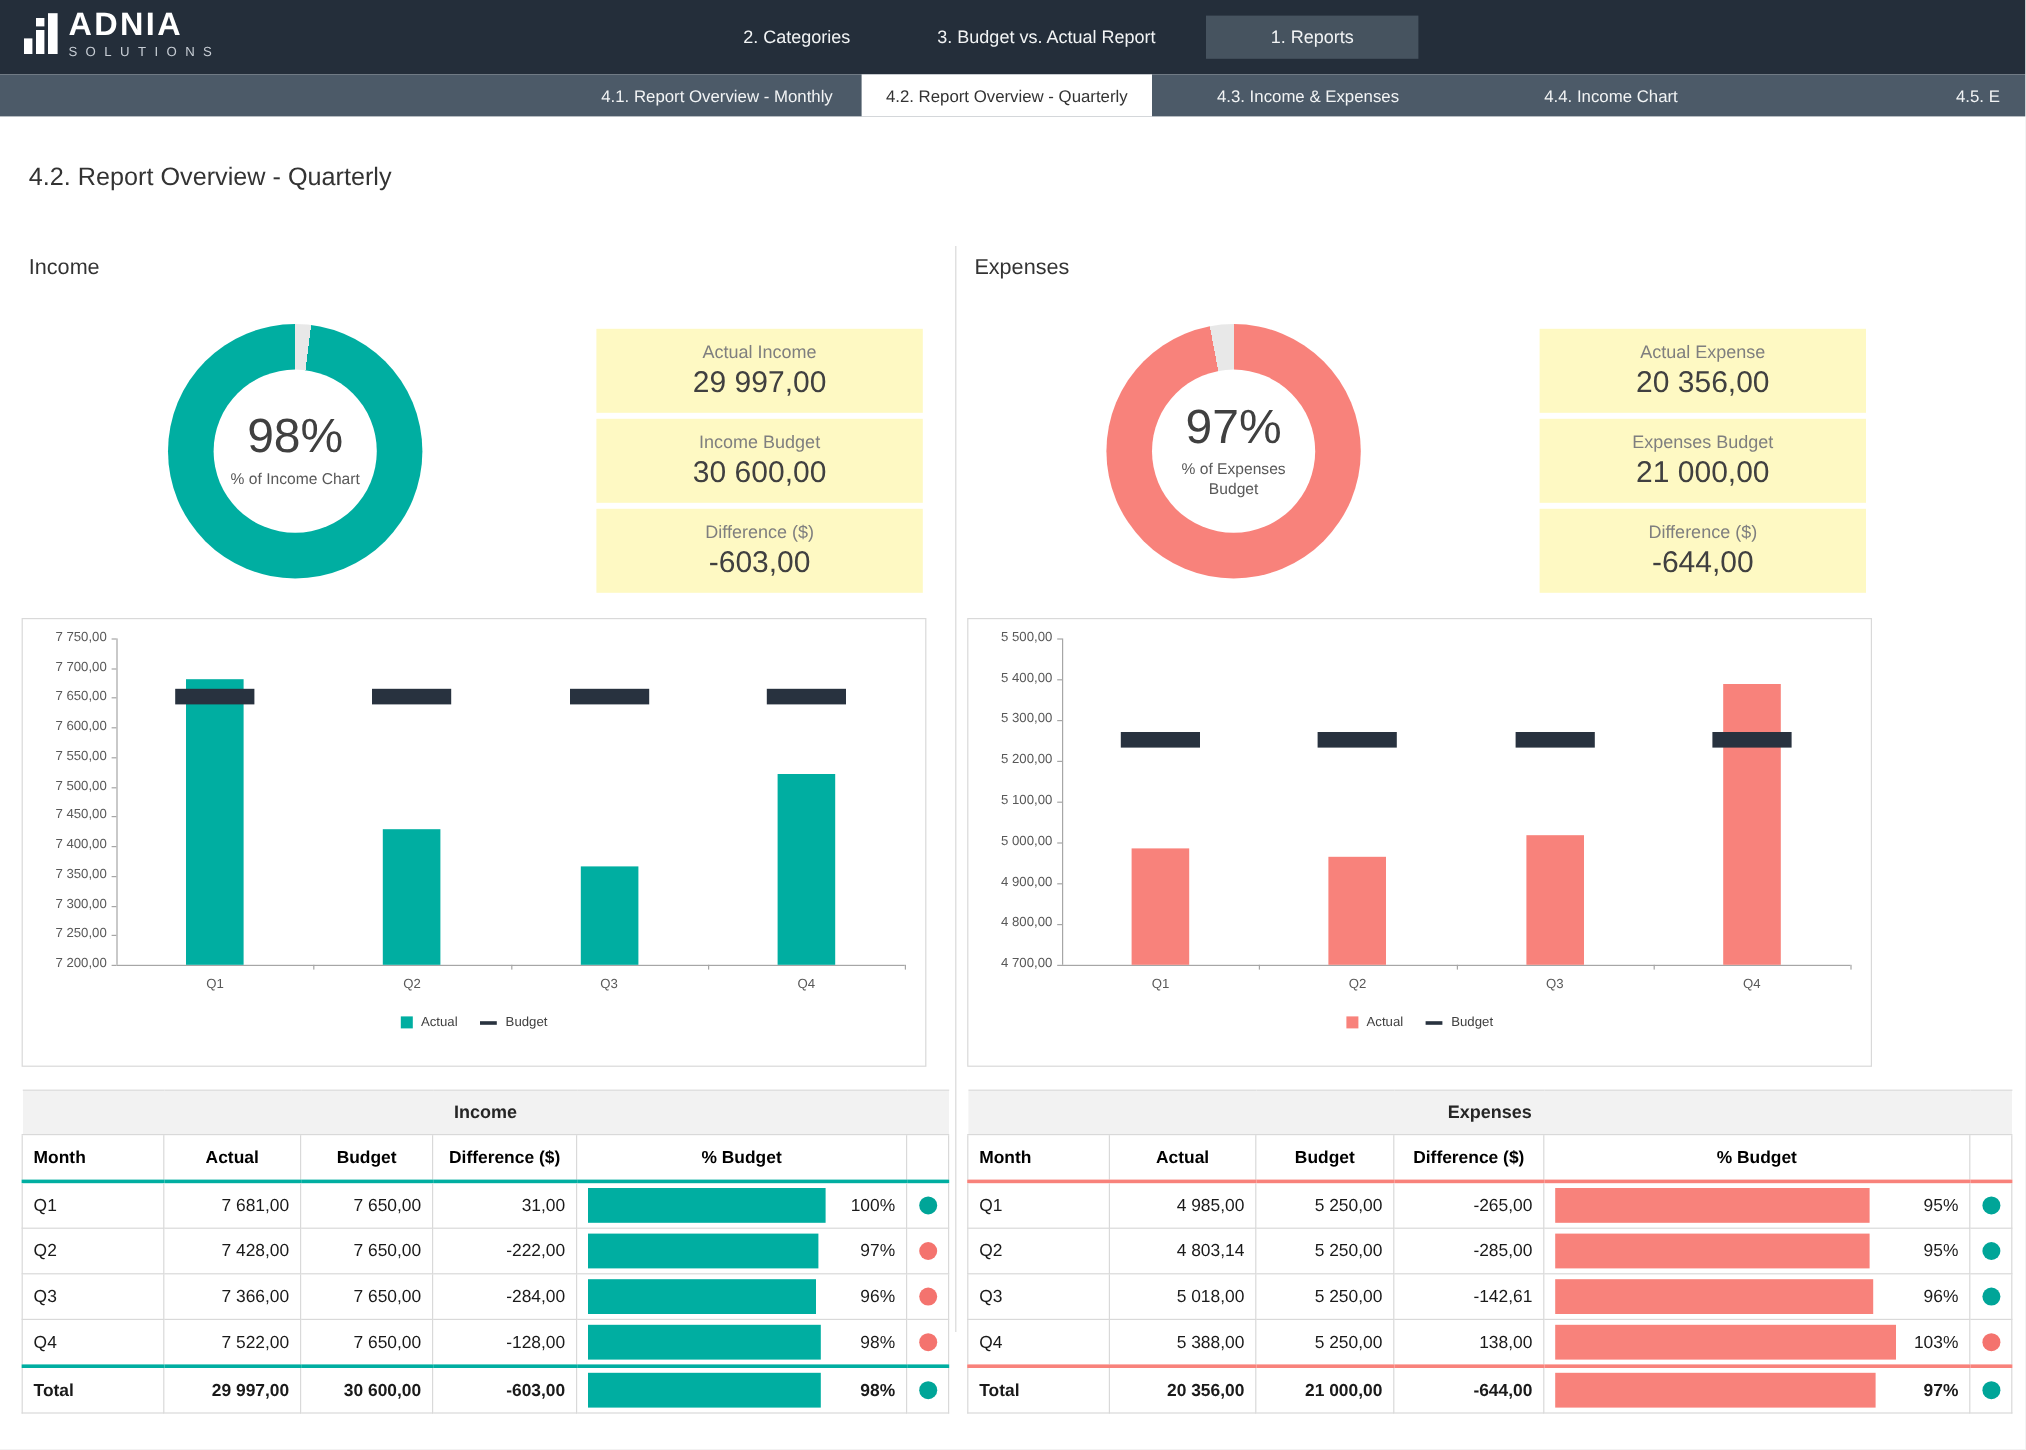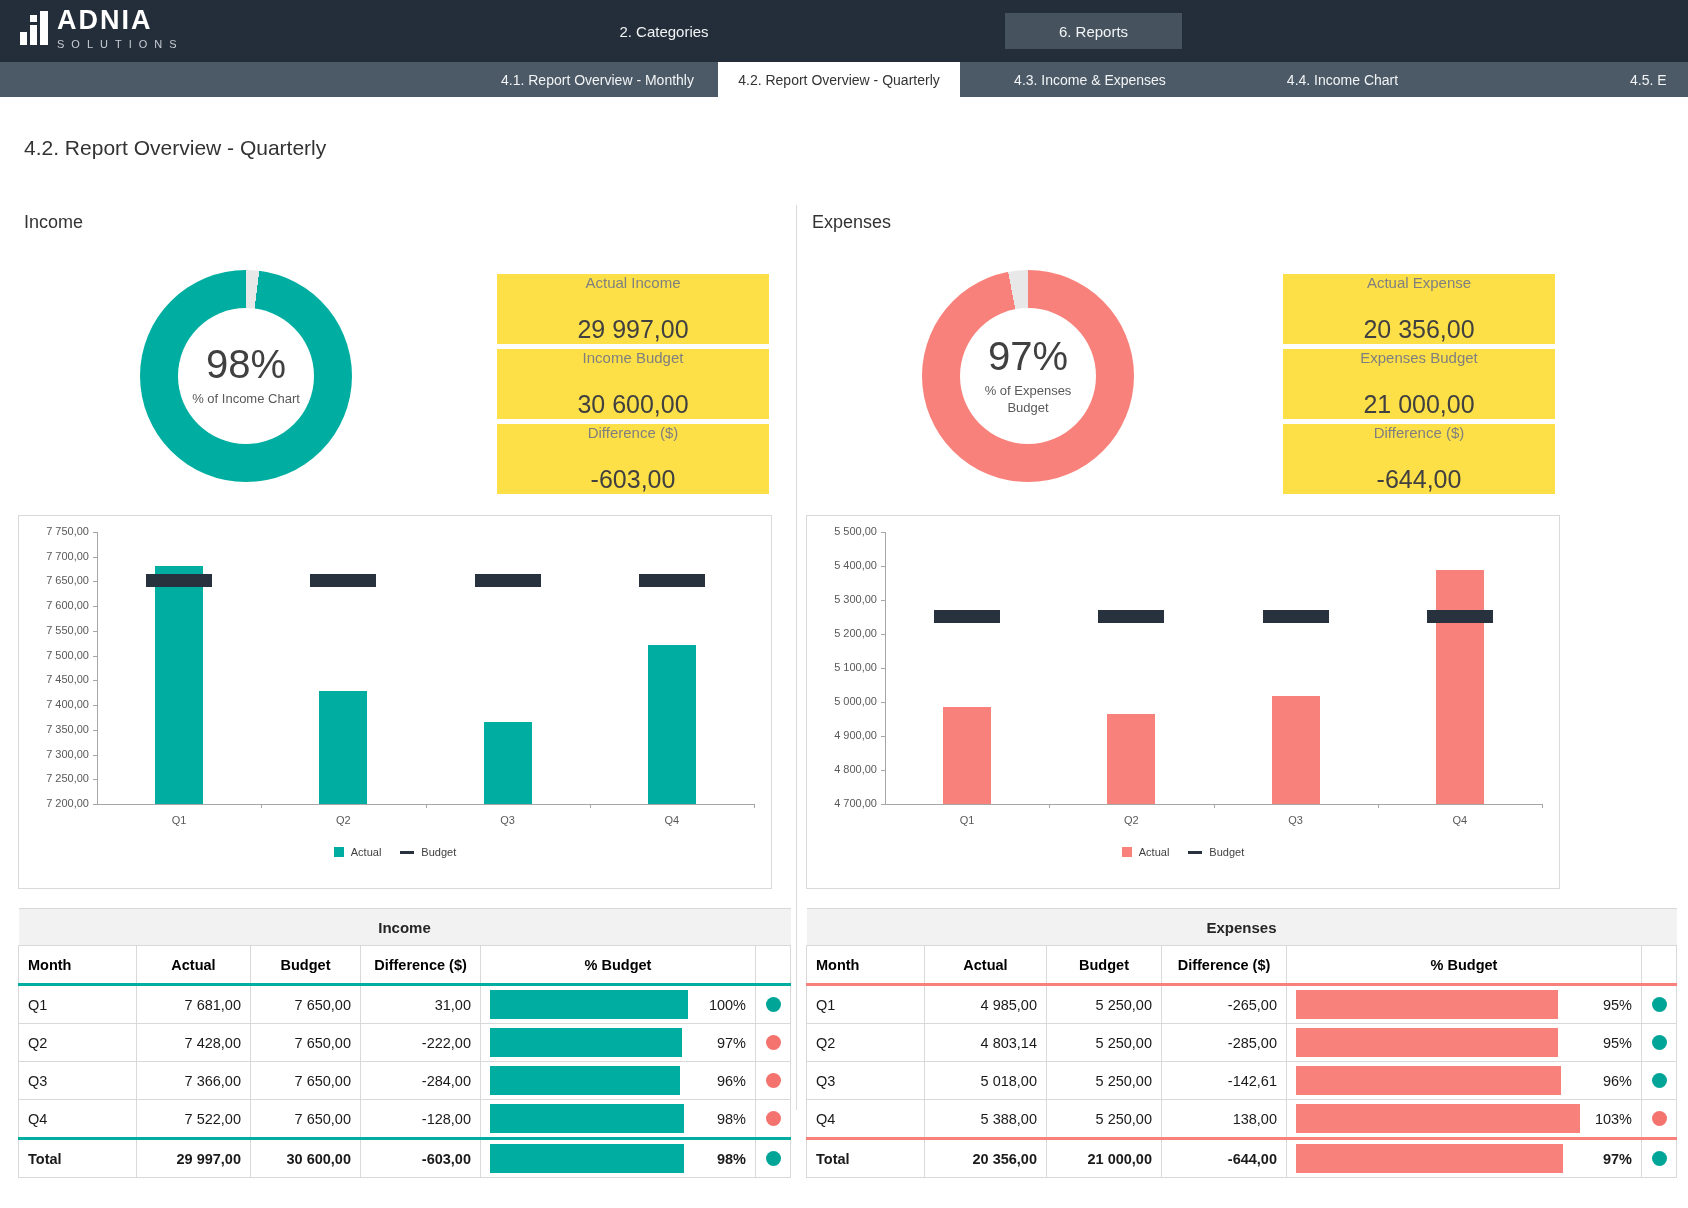--- a/index.html
+++ b/index.html
@@ -42,22 +42,22 @@
                display:flex;flex-direction:column;align-items:center;justify-content:center;}
   .donut .pct{font-size:40px;color:#404040;line-height:1;}
   .donut .sub{font-size:13px;color:#595959;width:112px;text-align:center;line-height:1.3;margin-top:7px;}
   .p0 .donut{left:122px;top:70px;}
   .p1 .donut{left:116px;top:70px;}
 
   
   .kpis{position:absolute;top:74px;width:272px;}
   .p0 .kpis{left:479px;}
   .p1 .kpis{left:477px;}
-  .kpi{height:70px;background:#fde047;margin-bottom:5px;display:flex;flex-direction:column;
-       align-items:center;justify-content:space-between;}
+  .kpi{height:70px;background:#fef9c3;margin-bottom:5px;display:flex;flex-direction:column;
+       align-items:center;justify-content:center;}
   .kpi-label{font-size:15px;color:#7F7F7F;}
   .kpi-value{font-size:25px;color:#404040;margin-top:3px;}
 
   
   .chart-box{position:absolute;left:0;top:315px;width:752px;height:372px;background:#fff;
              border:1px solid #D9D9D9;}
   .ylab{position:absolute;left:0;width:70px;text-align:right;font-size:11px;color:#595959;}
   .ytick{position:absolute;width:4px;height:1px;background:#A6A6A6;}
   .axisv{position:absolute;width:1px;background:#A6A6A6;}
   .axish{position:absolute;height:1px;background:#A6A6A6;}
@@ -102,21 +102,22 @@
             <div class="bar"></div>
           </div>
         <div class="s3"></div>
       </div>
       <div class="btxt">
         <div class="bname">ADNIA</div>
         <div class="btag">SOLUTIONS</div>
       </div>
     </div>
     <div class="navitem" style="left:579px;width:170px;">2. Categories</div>
-    <div class="navitem active" style="left:1005px;width:177px;">6. Reports</div>
+    <div class="navitem" style="left:754px;width:236px;">3. Budget vs. Actual Report</div>
+    <div class="navitem active" style="left:1005px;width:177px;">1. Reports</div>
   </div>
 
   <div class="subnav">
     <div class="tab" style="left:455px;width:285px;text-align:right;">4.1. Report Overview - Monthly</div>
     <div class="tab active" style="left:718px;width:242px;">4.2. Report Overview - Quarterly</div>
     <div class="tab" style="left:975px;width:230px;">4.3. Income &amp; Expenses</div>
     <div class="tab" style="left:1245px;width:195px;">4.4. Income Chart</div>
     <div class="tab" style="left:1630px;width:120px;justify-content:flex-start;">4.5. E</div>
   </div>
 

